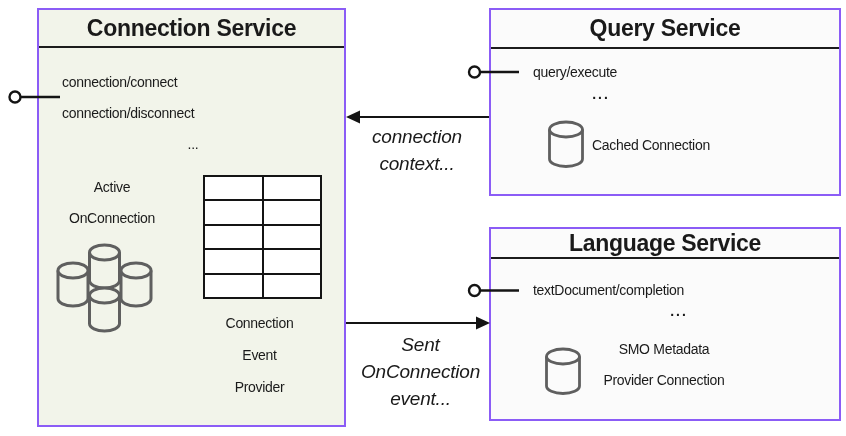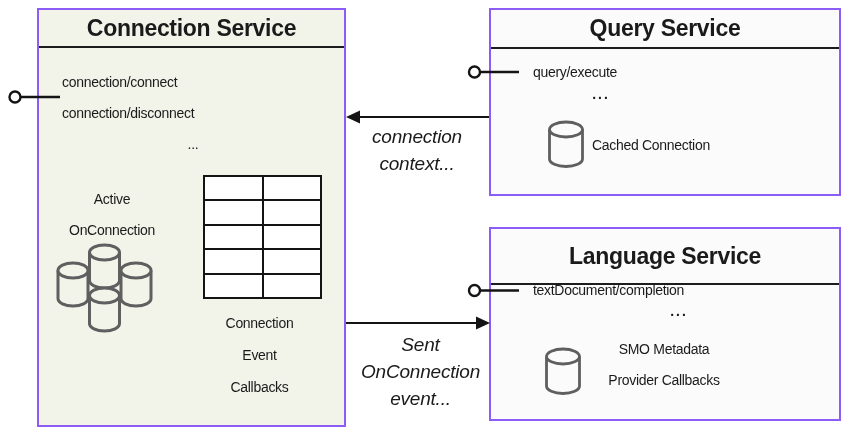--- a/index.html
+++ b/index.html
@@ -37,21 +37,21 @@
   <div class="svcbox green" style="left:37px; top:8px; width:309px; height:419px;">
     <div class="svc-header" style="height:38px;">Connection Service</div>
   </div>
 
   <div class="body-text" style="left:62px; top:67px; width:262px;">
     <div>connection/connect</div>
     <div>connection/disconnect</div>
     <div class="center">...</div>
   </div>
 
-  <div class="body-text center" style="left:37px; top:184px; width:150px;">
+  <div class="body-text center" style="left:37px; top:172px; width:150px;">
     <div>Active</div>
     <div>OnConnection</div>
   </div>
 
   <svg class="icon-svg" style="left:56px; top:243px;" width="97" height="92" viewBox="0 0 97 92">
     <g fill="#f2f4ea" stroke="#5f5f5f" stroke-width="3">
       <path d="M2 27.5 L2 55.5 A15 7.5 0 0 0 32 55.5 L32 27.5"></path>
       <ellipse cx="17" cy="27.5" rx="15" ry="7.5"></ellipse>
       <path d="M65 27.5 L65 55.5 A15 7.5 0 0 0 95 55.5 L95 27.5"></path>
       <ellipse cx="80" cy="27.5" rx="15" ry="7.5"></ellipse>
@@ -71,54 +71,54 @@
       <div></div>
     <div></div>
       <div></div>
     <div></div>
       <div></div>
   </div>
 
   <div class="body-text center" style="left:187px; top:307px; width:145px; line-height:32px;">
     <div>Connection</div>
     <div>Event</div>
-    <div>Callbacks</div>
+    <div>Provider</div>
   </div>
 
   <div class="svcbox white" style="left:489px; top:8px; width:352px; height:188px;">
     <div class="svc-header" style="height:39px;">Query Service</div>
   </div>
 
   <div class="body-text" style="left:533px; top:57px;">query/execute</div>
   <div class="ellipsis-line" style="left:570px; top:80px; width:60px;">...</div>
 
   <svg class="icon-svg" style="left:546px; top:120px;" width="40" height="50" viewBox="0 0 40 50">
     <g fill="#fbfbfb" stroke="#5f5f5f" stroke-width="2.8">
       <path d="M3.5 9.5 L3.5 39 A16.5 7.5 0 0 0 36.5 39 L36.5 9.5"></path>
       <ellipse cx="20" cy="9.5" rx="16.5" ry="7.5"></ellipse>
     </g>
   </svg>
   <div class="body-text" style="left:592px; top:130px;">Cached Connection</div>
 
   <div class="svcbox white" style="left:489px; top:227px; width:352px; height:194px;">
-    <div class="svc-header" style="height:56px;">Language Service</div>
+    <div class="svc-header" style="height:30px;">Language Service</div>
   </div>
 
   <div class="body-text" style="left:533px; top:275px;">textDocument/completion</div>
   <div class="ellipsis-line" style="left:648px; top:297px; width:60px;">...</div>
 
   <svg class="icon-svg" style="left:543px; top:347px;" width="40" height="50" viewBox="0 0 40 50">
     <g fill="#fbfbfb" stroke="#5f5f5f" stroke-width="2.8">
       <path d="M3.5 9.5 L3.5 39 A16.5 7.5 0 0 0 36.5 39 L36.5 9.5"></path>
       <ellipse cx="20" cy="9.5" rx="16.5" ry="7.5"></ellipse>
     </g>
   </svg>
   <div class="body-text center" style="left:554px; top:334px; width:220px;">
     <div>SMO Metadata</div>
-    <div>Provider Callbacks</div>
+    <div>Provider Connection</div>
   </div>
 
   <div class="it-label" style="left:352px; top:123px; width:130px;">
     <div>connection</div>
     <div>context...</div>
   </div>
   <div class="it-label" style="left:343px; top:331px; width:155px;">
     <div>Sent</div>
     <div>OnConnection</div>
     <div>event...</div>

